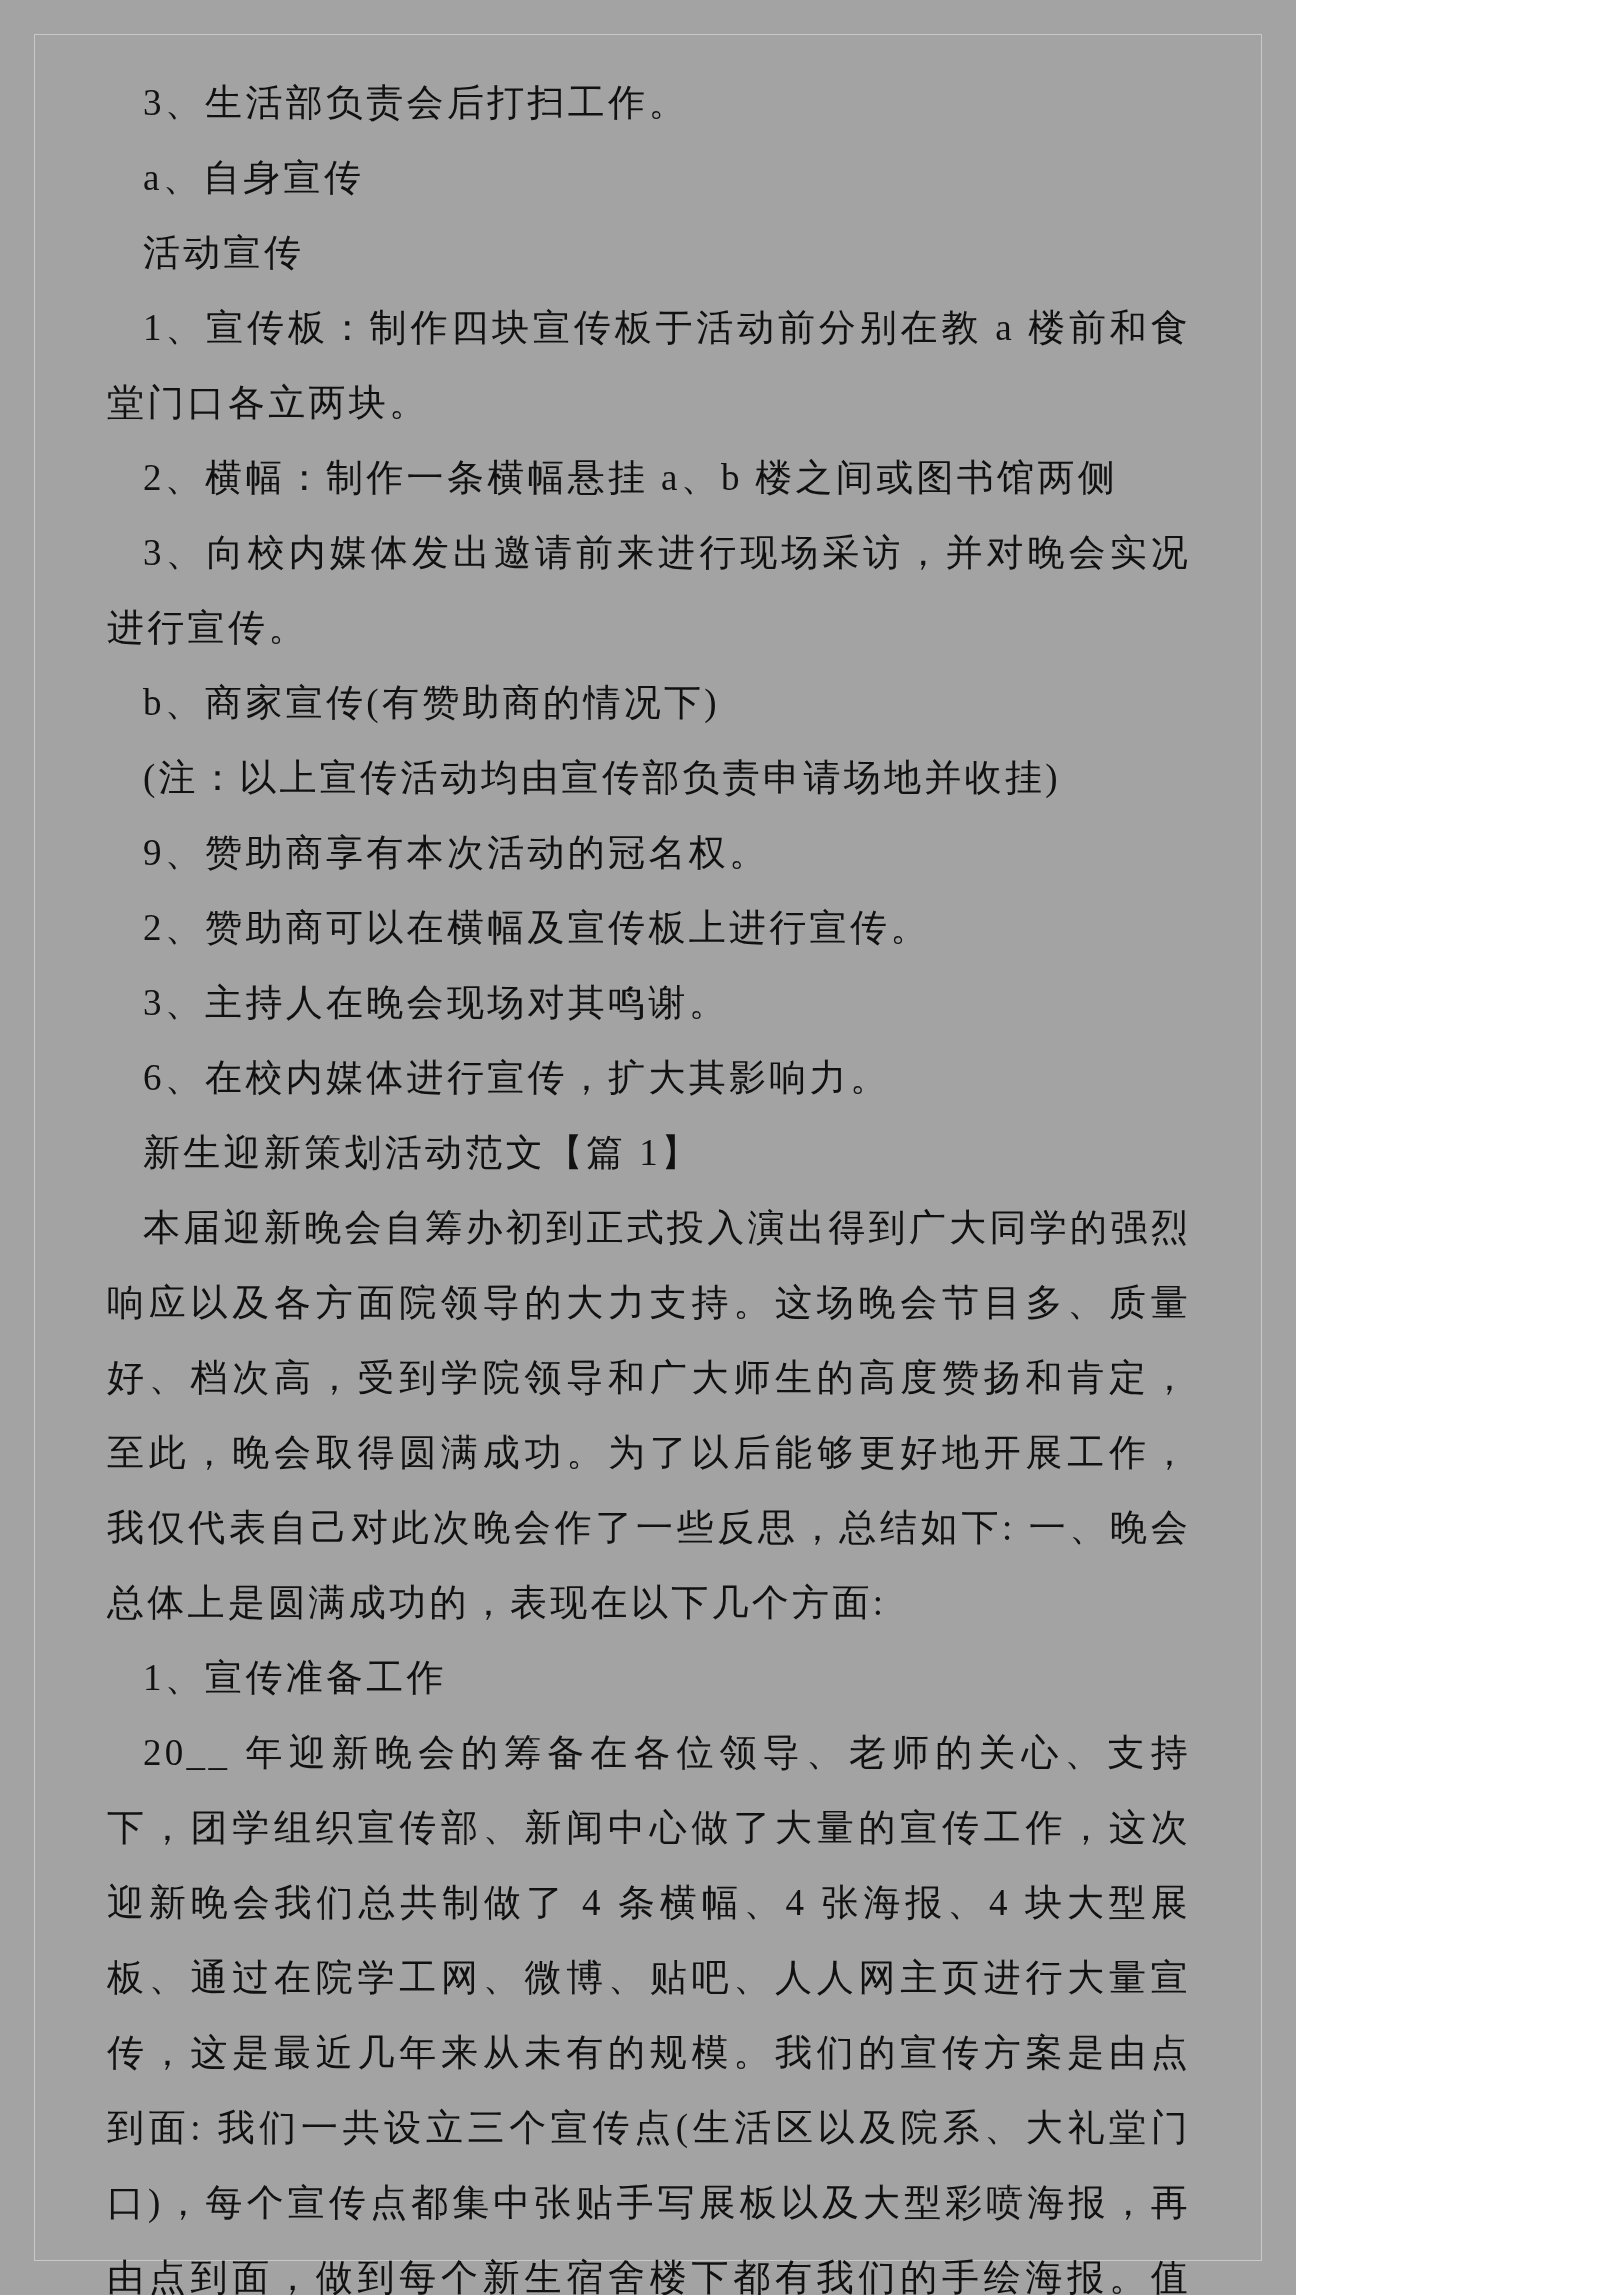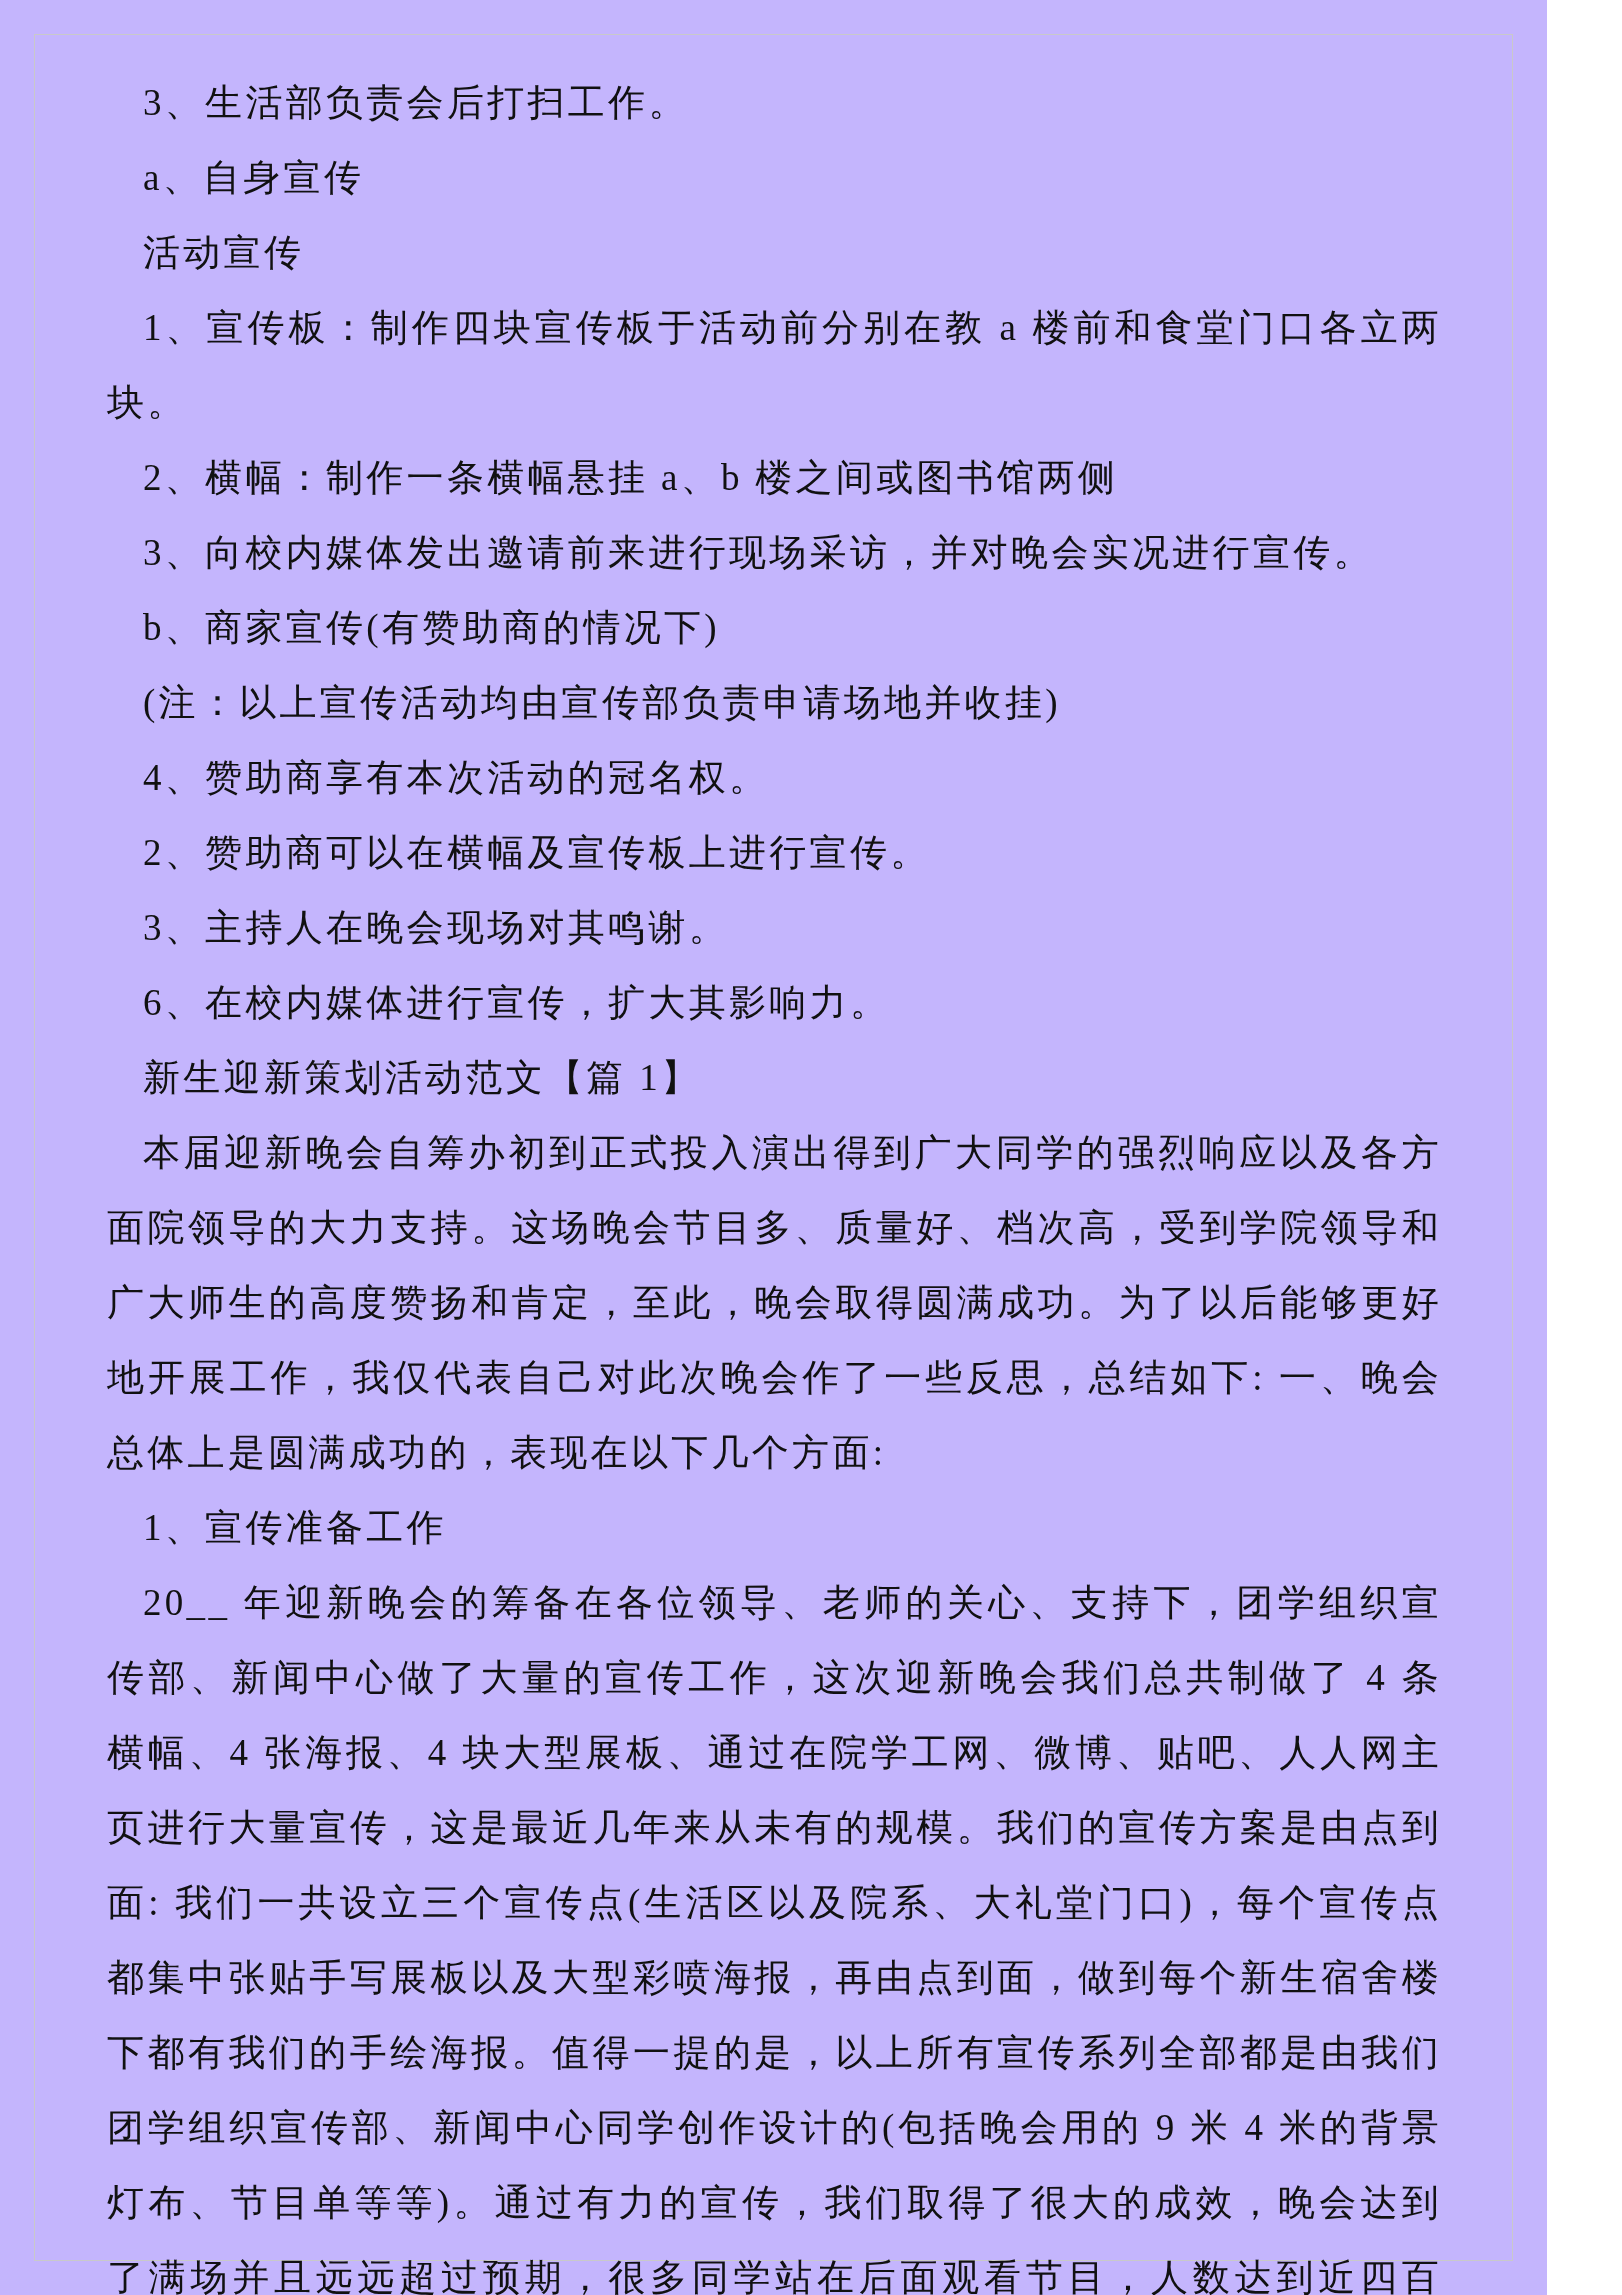--- a/index.html
+++ b/index.html
@@ -3,23 +3,23 @@
 <meta charset="utf-8">
 <style>
   * { box-sizing: border-box; }
   html, body {
     margin: 0;
     padding: 0;
     background: #ffffff;
   }
   .page {
     position: relative;
-    width: 1547px;
+    width: 1296px;
     height: 2295px;
-    background: #c4b5fd;
+    background: #a3a3a3;
     overflow: hidden;
     font-family: "Liberation Serif", "DejaVu Serif", serif;
     color: #111111;
   }
   .page-frame {
     position: absolute;
     top: 34px;
     left: 34px;
     right: 34px;
     bottom: 34px;
@@ -50,21 +50,21 @@
   <div class="page-frame"></div>
   <div class="content">
     <p>3、生活部负责会后打扫工作。</p>
     <p>a、自身宣传</p>
     <p>活动宣传</p>
     <p>1、宣传板：制作四块宣传板于活动前分别在教 a 楼前和食堂门口各立两块。</p>
     <p>2、横幅：制作一条横幅悬挂 a、b 楼之间或图书馆两侧</p>
     <p>3、向校内媒体发出邀请前来进行现场采访，并对晚会实况进行宣传。</p>
     <p>b、商家宣传(有赞助商的情况下)</p>
     <p>(注：以上宣传活动均由宣传部负责申请场地并收挂)</p>
-    <p>4、赞助商享有本次活动的冠名权。</p>
+    <p>9、赞助商享有本次活动的冠名权。</p>
     <p>2、赞助商可以在横幅及宣传板上进行宣传。</p>
     <p>3、主持人在晚会现场对其鸣谢。</p>
     <p>6、在校内媒体进行宣传，扩大其影响力。</p>
     <p>新生迎新策划活动范文【篇 1】</p>
     <p>本届迎新晚会自筹办初到正式投入演出得到广大同学的强烈响应以及各方面院领导的大力支持。这场晚会节目多、质量好、档次高，受到学院领导和广大师生的高度赞扬和肯定，至此，晚会取得圆满成功。为了以后能够更好地开展工作，我仅代表自己对此次晚会作了一些反思，总结如下: 一、晚会总体上是圆满成功的，表现在以下几个方面:</p>
     <p>1、宣传准备工作</p>
     <p>20__ 年迎新晚会的筹备在各位领导、老师的关心、支持下，团学组织宣传部、新闻中心做了大量的宣传工作，这次迎新晚会我们总共制做了 4 条横幅、4 张海报、4 块大型展板、通过在院学工网、微博、贴吧、人人网主页进行大量宣传，这是最近几年来从未有的规模。我们的宣传方案是由点到面: 我们一共设立三个宣传点(生活区以及院系、大礼堂门口)，每个宣传点都集中张贴手写展板以及大型彩喷海报，再由点到面，做到每个新生宿舍楼下都有我们的手绘海报。值得一提的是，以上所有宣传系列全部都是由我们团学组织宣传部、新闻中心同学创作设计的(包括晚会用的 9 米 4 米的背景灯布、节目单等等)。通过有力的宣传，我们取得了很大的成效，晚会达到了满场并且远远超过预期，很多同学站在后面观看节目，人数达到近四百人。我们多种多样的宣传使新生们详细的了解了我们团</p>
   </div>
 </div>
 

